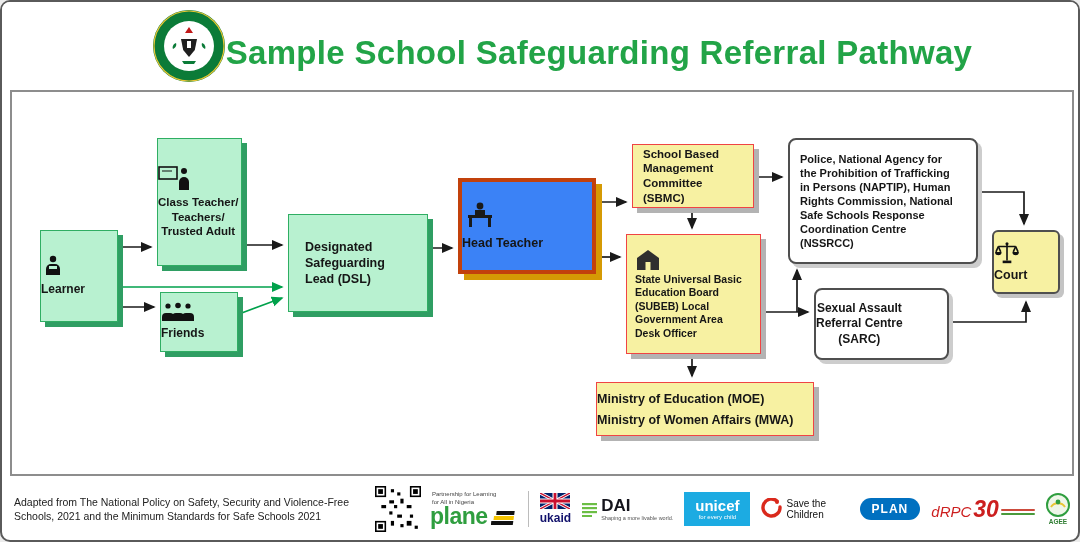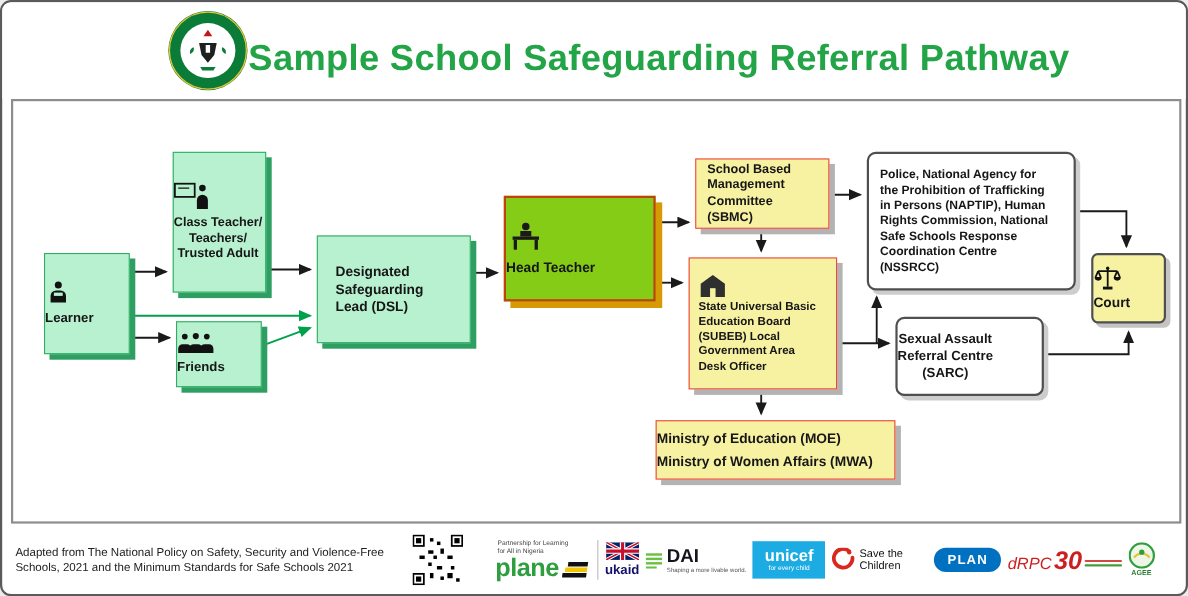--- a/index.html
+++ b/index.html
@@ -11,34 +11,34 @@
   .logo{position:absolute;left:150px;top:7px;width:74px;height:74px}
   .title{position:absolute;left:222px;top:32px;width:750px;text-align:center;
          font-size:33px;font-weight:bold;color:#22a447;letter-spacing:.3px}
   
   .frame{position:absolute;left:8px;top:88px;width:1064px;height:386px;border:2px solid #8d8d8d}
   .diagram{position:absolute;left:0;top:88px;width:1080px;height:386px}
   .arrows{position:absolute;left:0;top:0;pointer-events:none}
   .node{position:absolute;font-weight:bold;color:#161616;display:flex;flex-direction:column;
         align-items:flex-start;justify-content:center;text-align:center;gap:4px}
   .mint{background:#b8f1d0;border:1px solid #2fae63;box-shadow:5px 5px 0 #2f9e63}
-  .orange{background:#84cc16;border:2px solid #c2410c;box-shadow:6px 6px 0 #d59a04}
+  .orange{background:#3b82f6;border:4px solid #c2410c;box-shadow:6px 6px 0 #d59a04}
   .yellow{background:#f7f1a2;border:1px solid #ef4444;box-shadow:5px 5px 0 #b3b3b3}
   .white{background:#fff;border:2px solid #4f4f4f;border-radius:8px;box-shadow:4px 4px 0 #cdcdcd}
   .courtbox{background:#f7f1a2;border:2px solid #4f4f4f;border-radius:6px;box-shadow:4px 4px 0 #c4c4c4}
   .lbl{white-space:pre-line;line-height:1.28}
   .sz10{font-size:10.5px}.sz11{font-size:11px}.sz115{font-size:11.5px}.sz12{font-size:12px}.sz125{font-size:12.5px}
   .leftalign{align-items:flex-start;text-align:left}
   .icon{display:inline-flex;align-items:center;justify-content:center}
   
   .footer{position:absolute;left:0;top:474px;width:1080px;height:66px;display:flex;
           align-items:center;gap:9px;padding:0 12px}
   .attr-text{width:352px;font-size:10.5px;color:#222;line-height:1.35;white-space:pre-line}
   .vsep{width:1px;height:36px;background:#bcbcbc}
-  .logos{flex:1;display:flex;align-items:center;justify-content:center;gap:6px}
+  .logos{flex:1;display:flex;align-items:center;justify-content:space-between;gap:6px}
   .logo-plane{display:flex;flex-direction:column;align-items:flex-start}
   .plane-tag{font-size:6px;color:#444;line-height:1.2;white-space:pre-line;margin-left:2px}
   .plane-row{display:flex;align-items:flex-end;gap:3px}
   .plane-word{font-size:23px;font-weight:bold;color:#2f9e3f;line-height:.9;letter-spacing:-.5px}
   .logo-ukaid{display:flex;flex-direction:column;align-items:center;gap:2px}
   .ukaid-word{font-size:12px;font-weight:bold;color:#11116b}
   .logo-dai{display:flex;align-items:center;gap:4px}
   .dai-word{font-size:17px;font-weight:bold;color:#14141c;line-height:1}
   .dai-tag{font-size:5.5px;color:#555}
   .logo-unicef{background:#1cabe2;width:66px;height:34px;display:flex;flex-direction:column;

